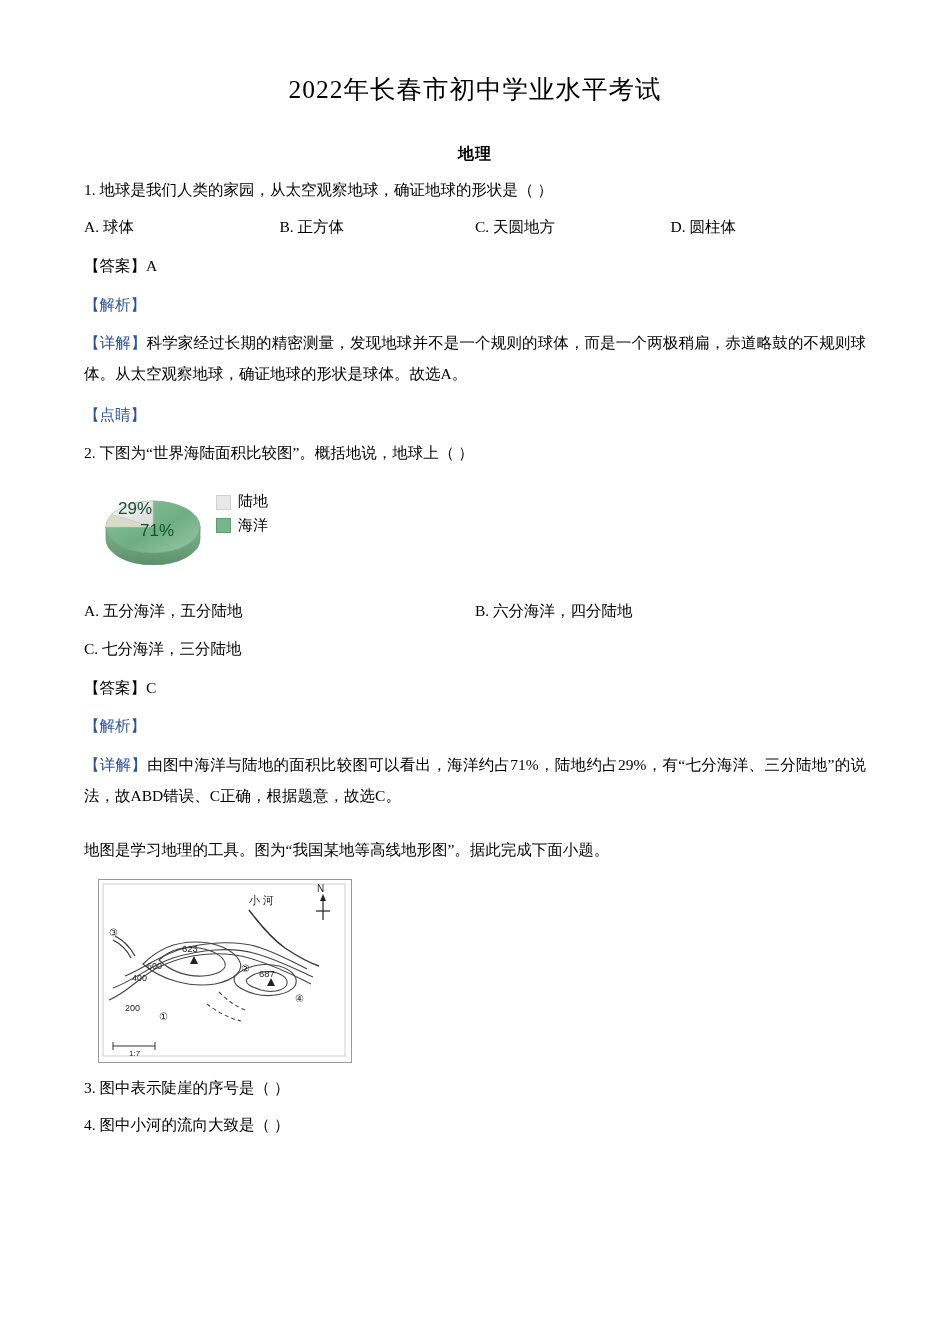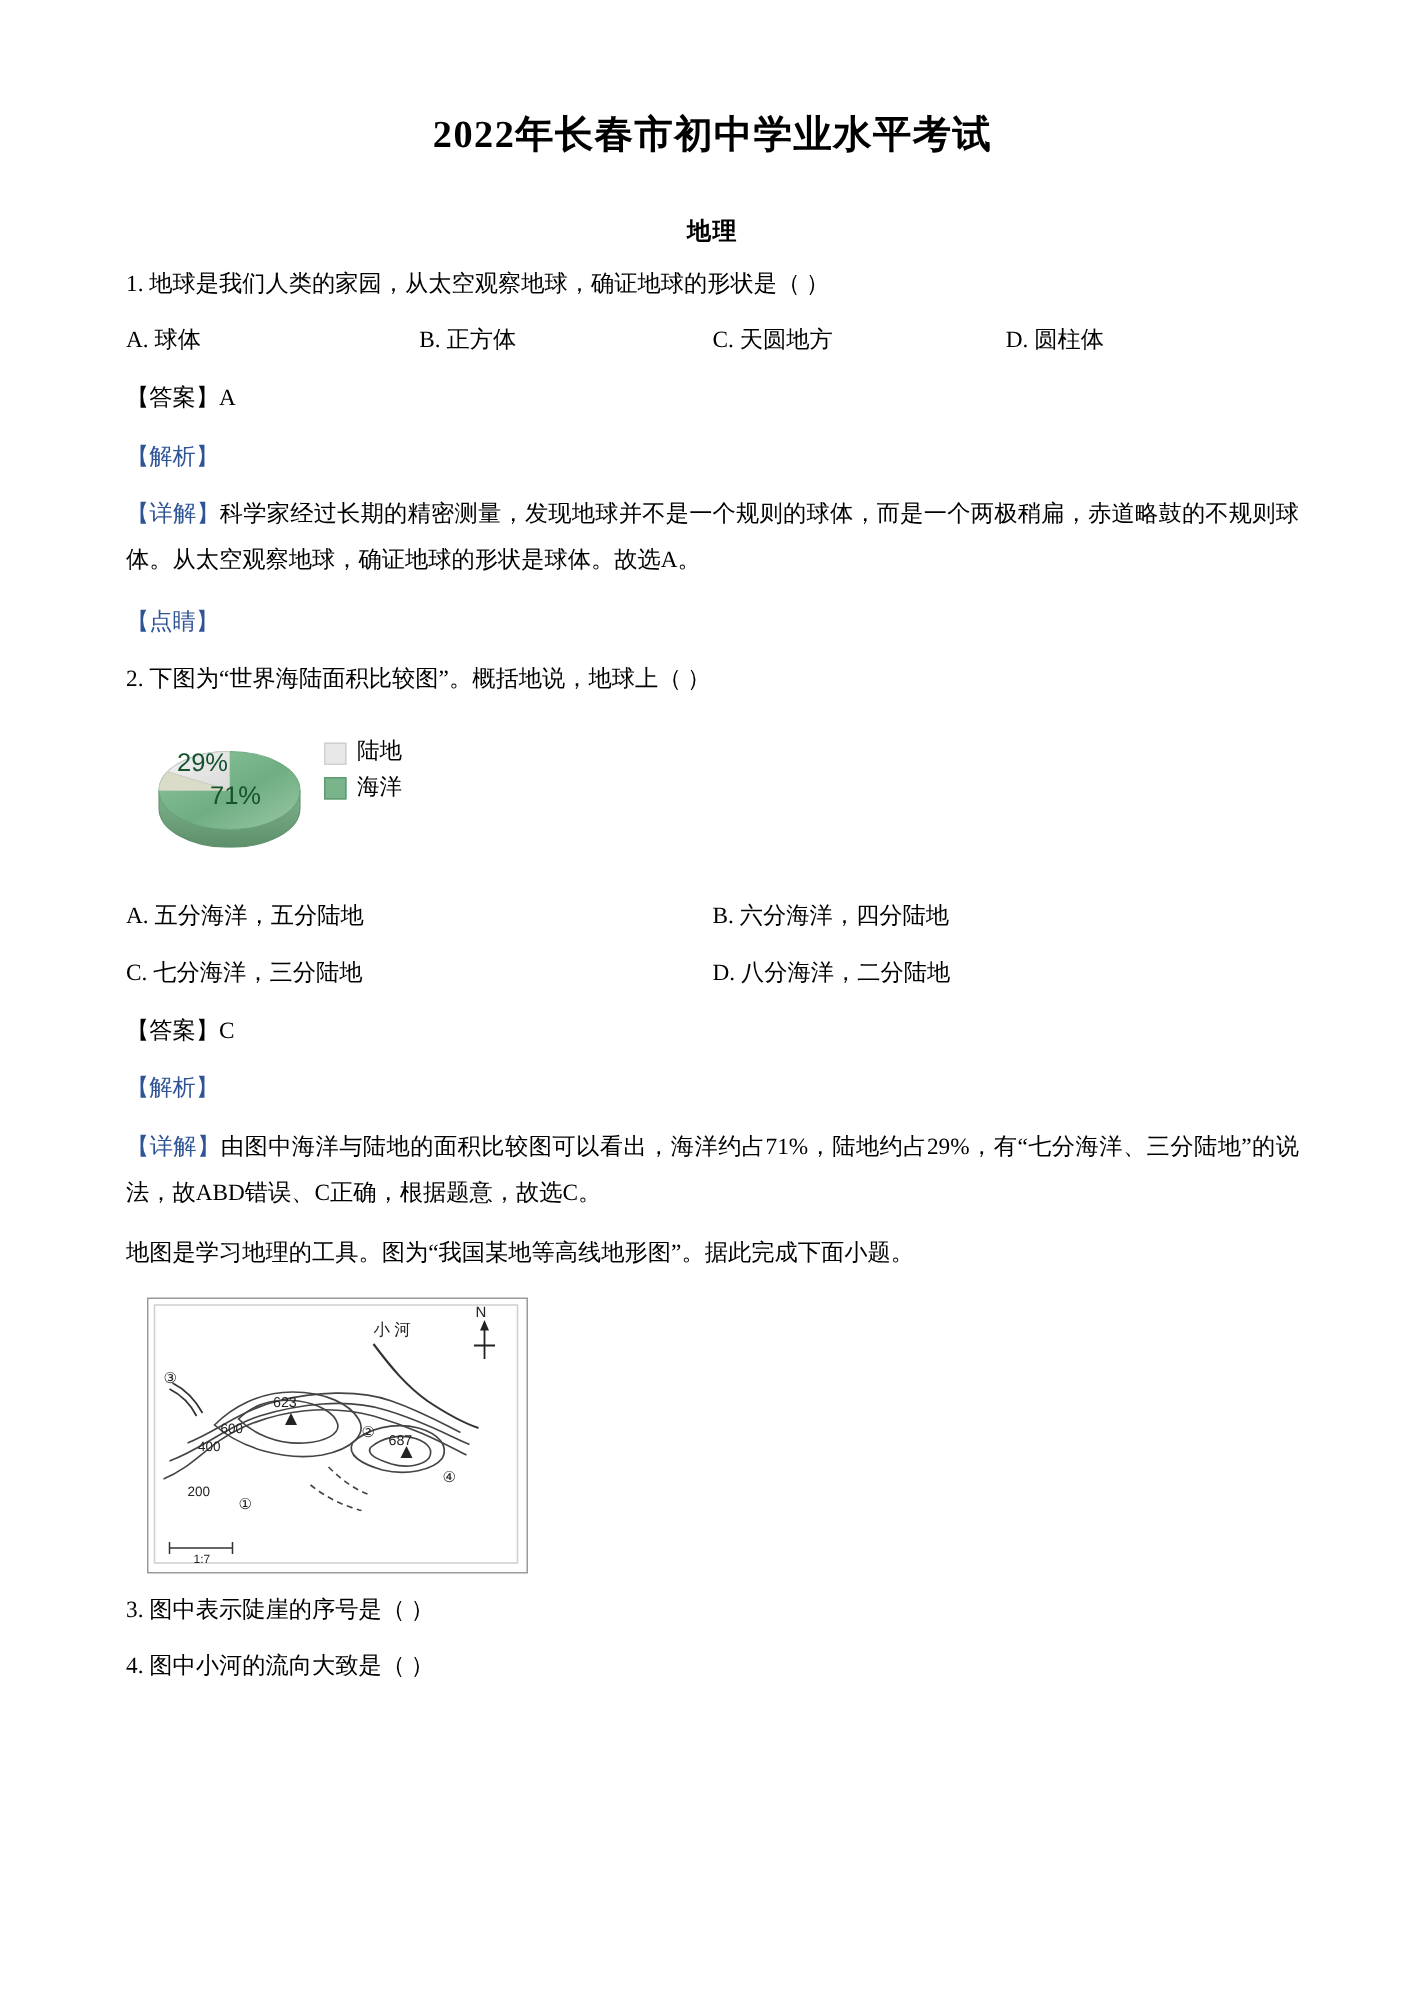--- a/index.html
+++ b/index.html
@@ -20,21 +20,21 @@
     min-height: 1344px;
     padding: 0;
     box-sizing: border-box;
   }
   .content {
     padding: 62px 84px 40px 84px;
   }
   .doc-title {
     text-align: center;
     font-size: 25.5px;
-    font-weight: bold;
+    font-weight: normal;
     letter-spacing: 1px;
     margin: 10px 0 0 0;
     line-height: 1.4;
   }
   .doc-subtitle {
     text-align: center;
     font-size: 16px;
     font-weight: bold;
     margin: 36px 0 0 0;
     letter-spacing: 1px;
@@ -207,32 +207,31 @@
         </div>
       </div>
     </div>
 
     <div class="options-row two" style="margin-top:30px;">
       <div>A. 五分海洋，五分陆地</div>
       <div>B. 六分海洋，四分陆地</div>
     </div>
     <div class="options-row two">
       <div>C. 七分海洋，三分陆地</div>
-      <div>D. 八分海洋，二分陆地</div>
     </div>
 
     <div class="tag-line">
       <span class="tag">【答案】</span><span class="body">C</span>
     </div>
     <div class="tag-line">【解析】</div>
     <div class="para">
       <span class="tag">【详解】</span><span>由图中海洋与陆地的面积比较图可以看出，海洋约占71%，陆地约占29%，有“七分海洋、三分陆地”的说法，故ABD错误、C正确，根据题意，故选C。</span>
     </div>
 
-    <div class="q-line" style="margin-top:12px; font-weight:normal;">        地图是学习地理的工具。图为“我国某地等高线地形图”。据此完成下面小题。</div>
+    <div class="q-line" style="margin-top:26px; font-weight:normal;">        地图是学习地理的工具。图为“我国某地等高线地形图”。据此完成下面小题。</div>
 
     <div class="figure-map">
       <svg class="map-svg" width="250" height="180" viewBox="0 0 250 180">
         <rect x="0" y="0" width="250" height="180" fill="#ffffff"></rect>
 
         <rect x="4" y="4" width="242" height="172" fill="none" stroke="#cfcfcf" stroke-width="1"></rect>
 
         <g fill="none" stroke="#444444" stroke-width="1.1">
 
           <path d="M10 120 C30 112 40 96 62 86 C88 74 120 70 150 78 C178 86 196 96 212 104"></path>

